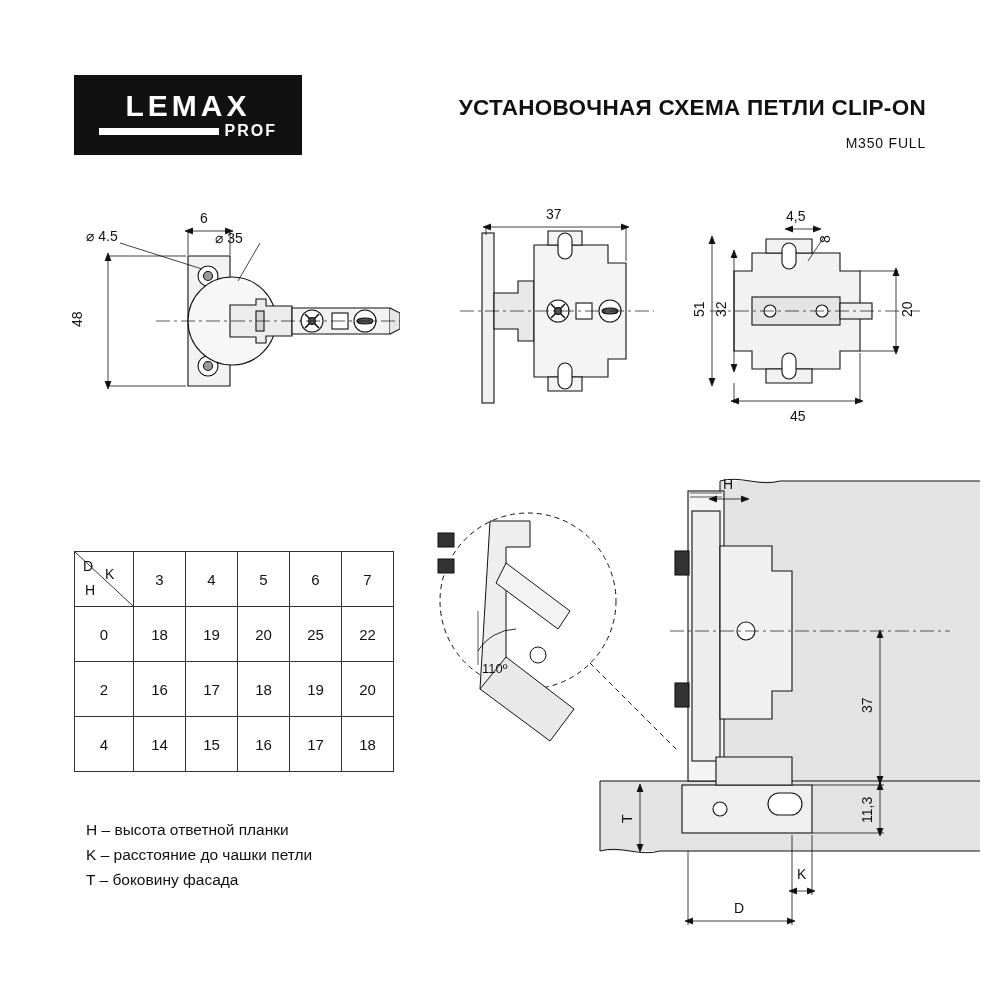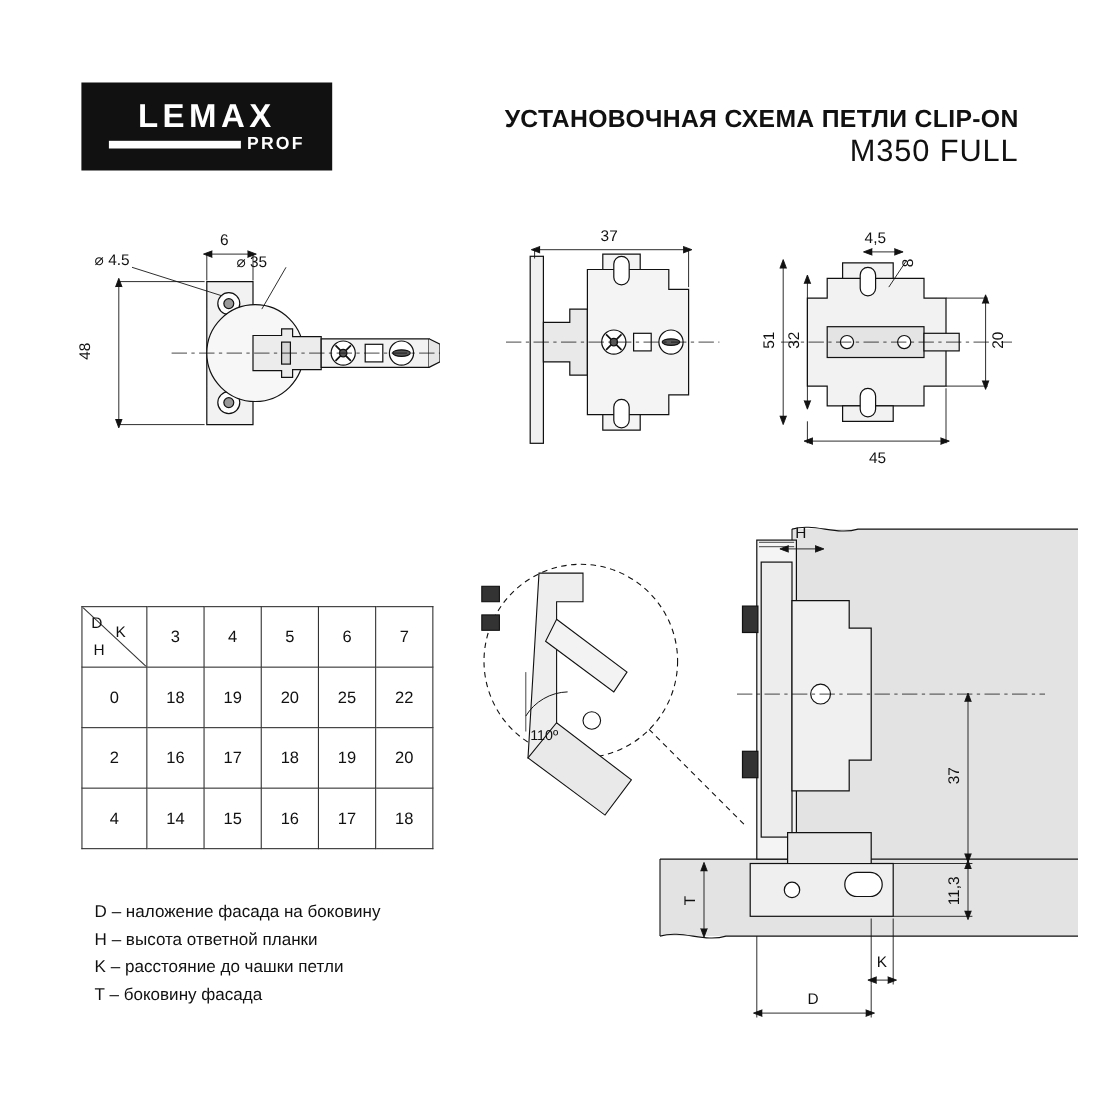--- a/index.html
+++ b/index.html
@@ -65,22 +65,22 @@
     text-align: right;
   }
   .title-main {
     font-size: 22.5px;
     font-weight: bold;
     letter-spacing: 0.3px;
     color: #111;
     white-space: nowrap;
   }
   .title-sub {
-    margin-top: 0;
-    font-size: 28px;
+    margin-top: 14px;
+    font-size: 14px;
     font-weight: normal;
     letter-spacing: 0.8px;
     color: #111;
   }
 
   
   .fig {
     position: absolute;
   }
 
@@ -423,19 +423,18 @@
           <td>15</td>
           <td>16</td>
           <td>17</td>
           <td>18</td>
         </tr>
       </tbody>
     </table>
   </div>
 
   <div class="legend">
-    <div>D – наложение фасада на боковину</div>
     <div>H – высота ответной планки</div>
     <div>K – расстояние до чашки петли</div>
     <div>T – боковину фасада</div>
   </div>
 
 </div>
 
 </body></html>

